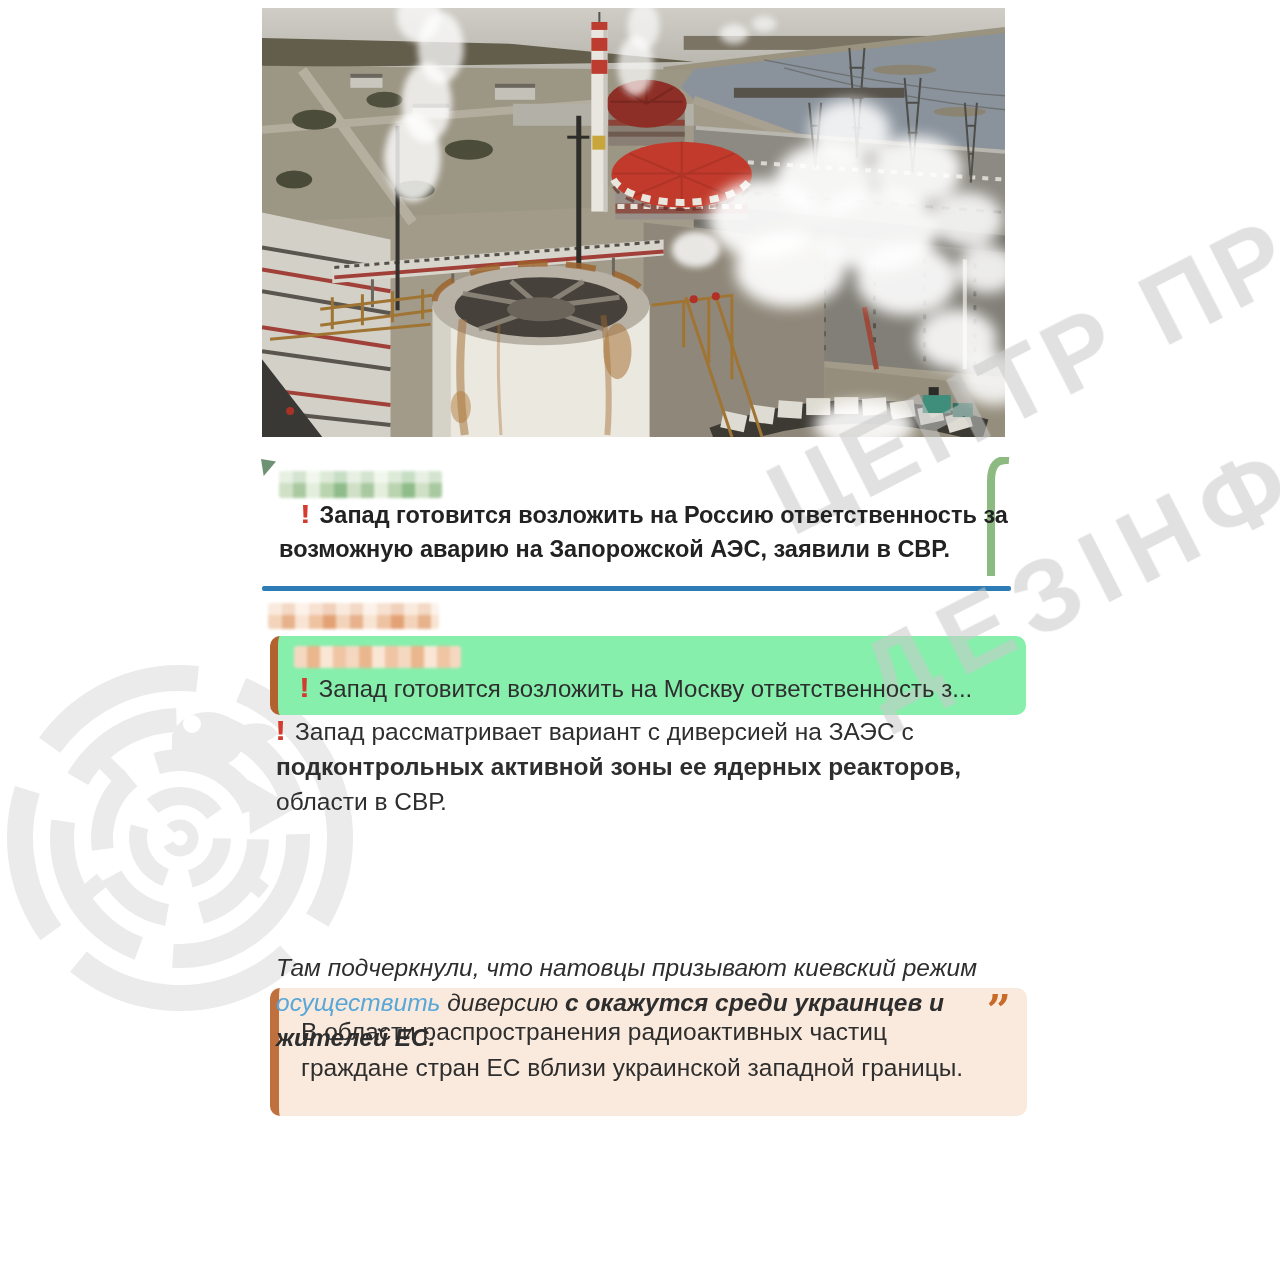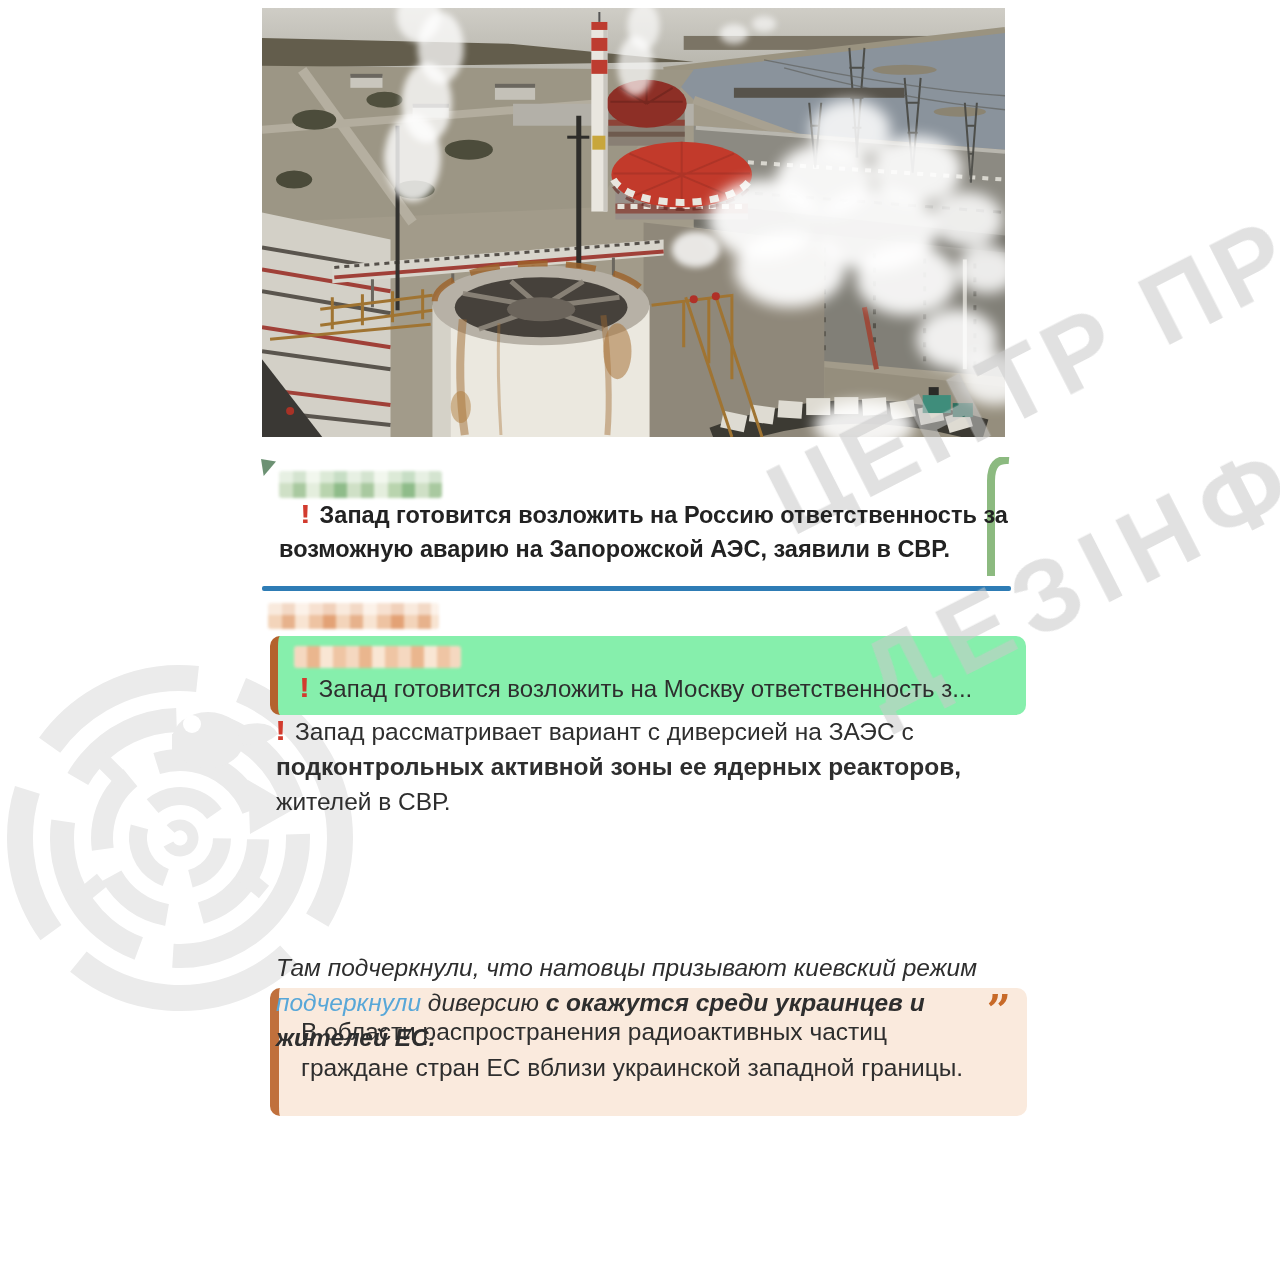--- a/index.html
+++ b/index.html
@@ -277,26 +277,26 @@
   <div class="blur-orange"></div>
 
   <div class="abs reply-box">
     <div class="blur-orange2"></div>
     <div class="reply-text z2"><span class="excl">!</span><span>Запад готовится возложить на Москву ответственность з...</span></div>
   </div>
 
   <div class="abs para para1 z2">
     <span class="line b"><span class="excl">!</span><span style="font-weight:400">Запад рассматривает вариант с диверсией на ЗАЭС с</span></span>
     <span class="line b">подконтрольных активной зоны ее ядерных реакторов,</span>
-    <span class="line">жителей в СВР.</span>
+    <span class="line">области в СВР.</span>
   </div>
 
   <div class="abs para para2 z2">
     <span class="line">Там подчеркнули, что натовцы призывают киевский режим</span>
-    <span class="line"><a class="link">подчеркнули</a><span> диверсию </span><span class="b">с окажутся среди украинцев и</span></span>
+    <span class="line"><a class="link">осуществить</a><span> диверсию </span><span class="b">с окажутся среди украинцев и</span></span>
     <span class="line b">жителей ЕС.</span>
   </div>
 
   <div class="abs quote-box">
     <span class="qmark z2">”</span>
     <div class="quote-text z2">
       <span class="line">В области распространения радиоактивных частиц</span>
       <span class="line">граждане стран ЕС вблизи украинской западной границы.</span>
     </div>
   </div>

